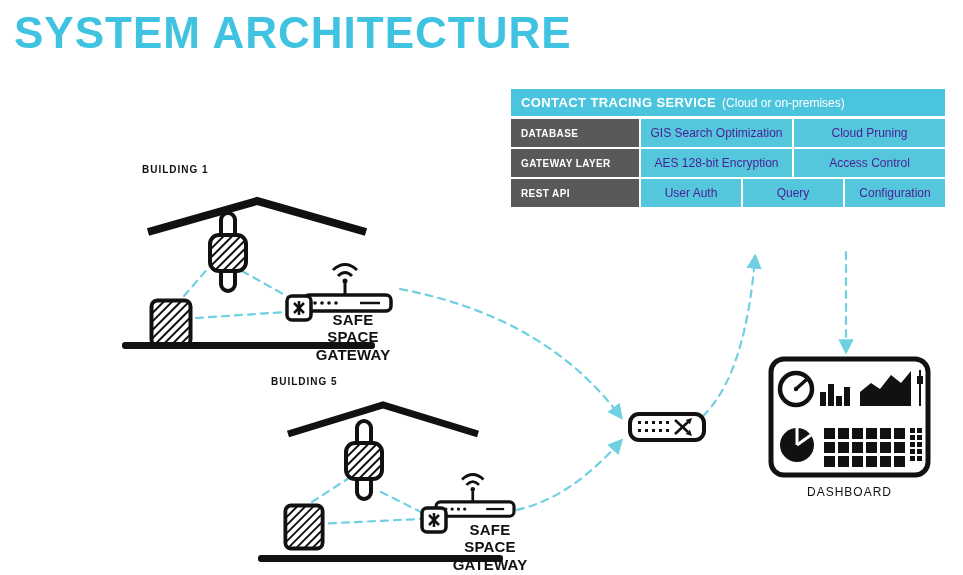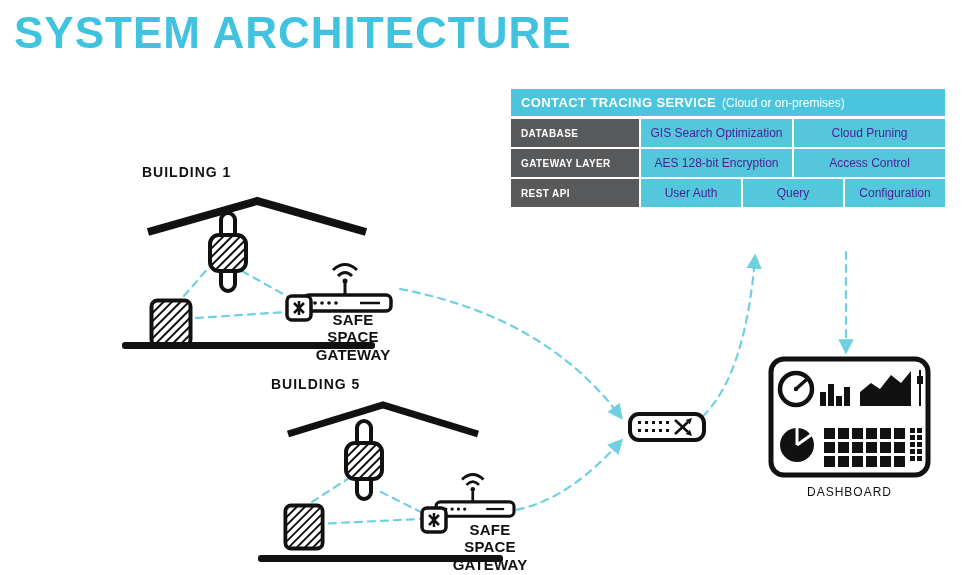--- a/index.html
+++ b/index.html
@@ -9,21 +9,21 @@
   }
   .abs{position:absolute;}
 
   
   .page-title{
     left:14px;top:8px;font-size:44px;font-weight:800;letter-spacing:1px;
     color:var(--accent,#3FC3E0);white-space:nowrap;
   }
 
   
-  .building-label{font-size:14px;font-weight:bold;letter-spacing:1px;color:#111;text-align:right;}
+  .building-label{font-size:10px;font-weight:bold;letter-spacing:1px;color:#111;text-align:right;}
 
   
   .gateway-label{font-size:15px;font-weight:bold;line-height:1.15;text-align:center;letter-spacing:0.2px;}
 
   
   .floor{background:#111;height:7px;border-radius:3px;}
 
   
   .dash{fill:none;stroke:var(--connector,#6FD0E2);stroke-width:2.2;stroke-dasharray:7 6;stroke-linecap:round;}
   .arrowhead{fill:var(--connector,#6FD0E2);}

